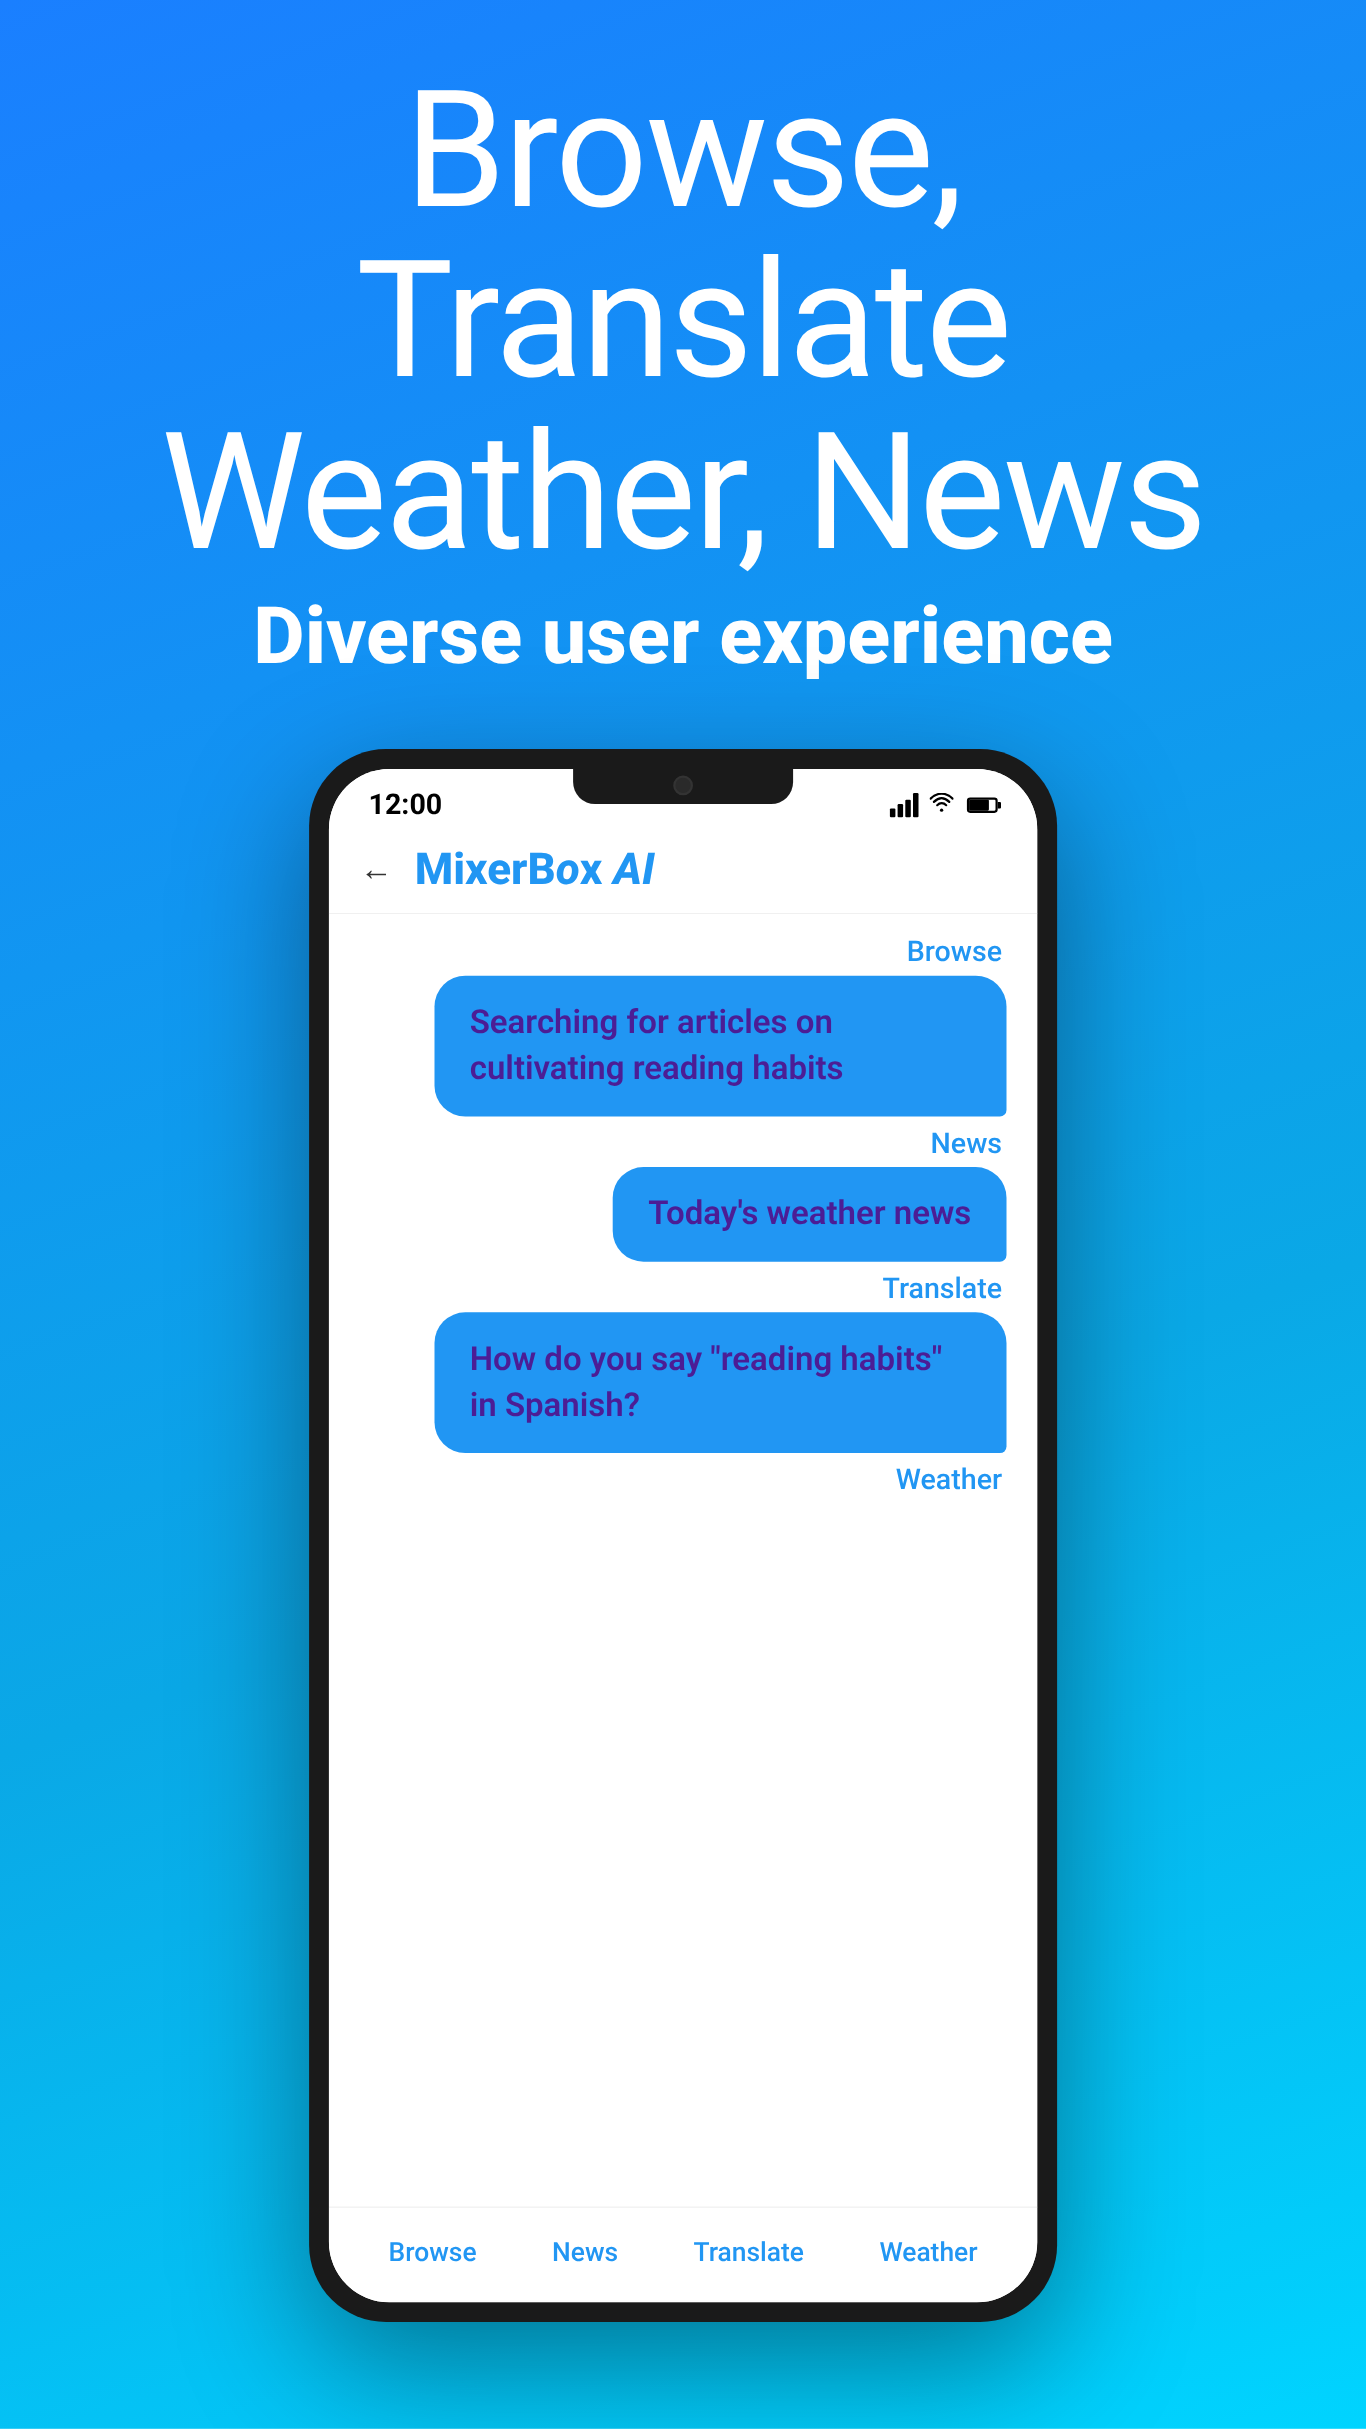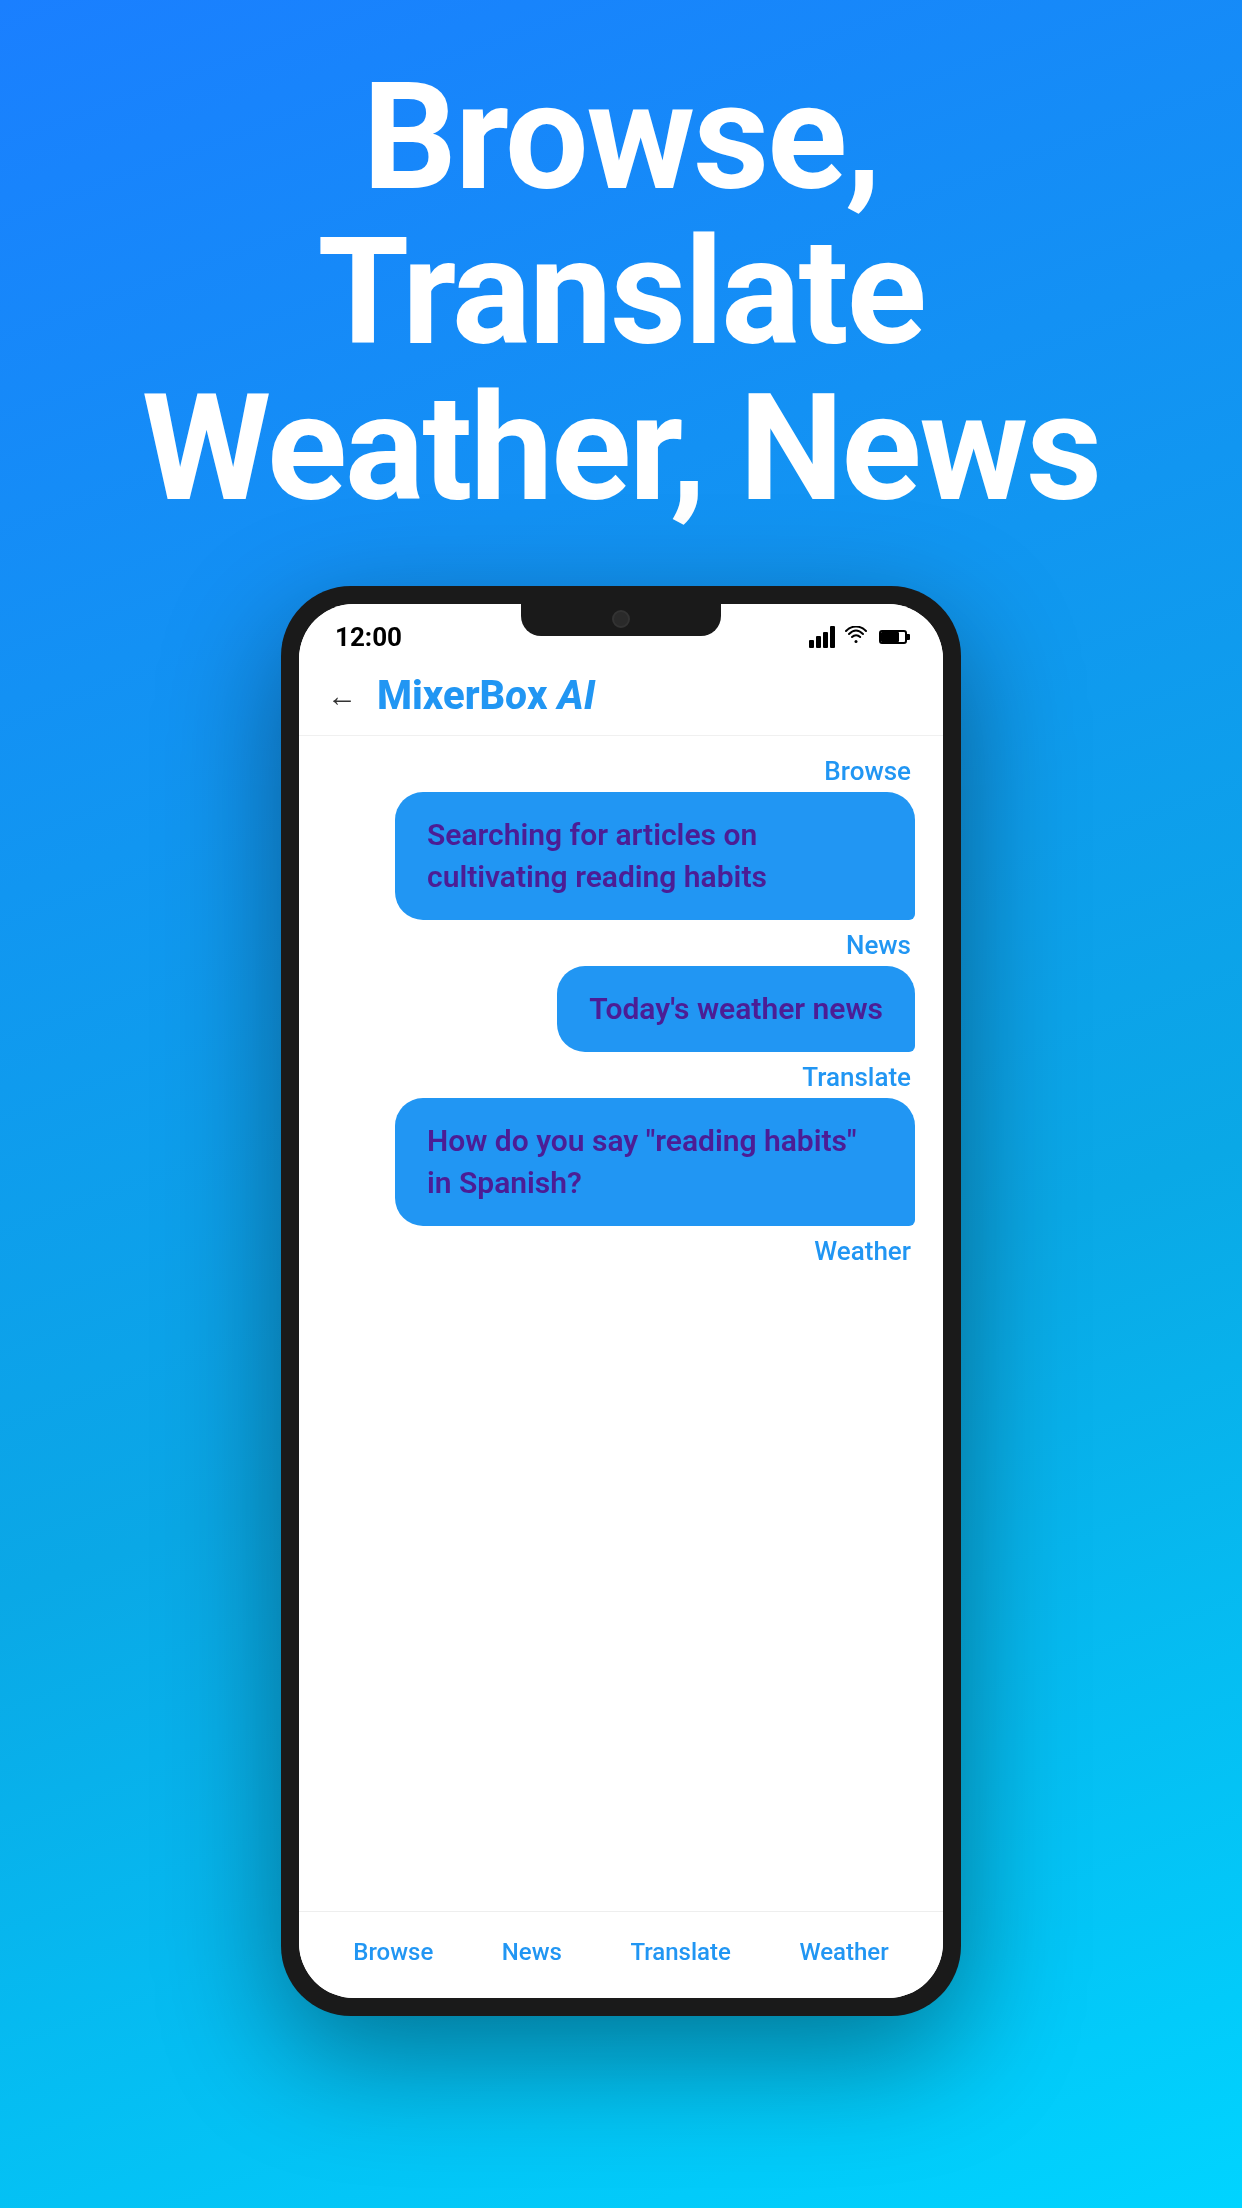--- a/index.html
+++ b/index.html
@@ -16,21 +16,21 @@
 
     
     .hero-section {
       text-align: center;
       padding: 60px 40px 30px;
       color: white;
     }
 
     .hero-title {
       font-size: 148px;
-      font-weight: 700;
+      font-weight: 400;
       line-height: 1.05;
       letter-spacing: -2px;
     }
 
     .hero-subtitle {
       font-size: 72px;
       font-weight: 800;
       margin-top: 10px;
     }
 
@@ -226,20 +226,21 @@
       color: #2196F3;
       font-weight: 500;
       padding: 8px 20px;
     }
   </style>
 </head>
 <body>
 
 <div class="hero-section">
   <div class="hero-title">Browse,<br>Translate<br>Weather, News</div>
+  <div class="hero-subtitle">Diverse user experience</div>
 </div>
 
 <div class="phone-container">
   <div class="phone">
     <div class="phone-notch"></div>
     <div class="phone-camera"></div>
 
     <div class="phone-screen">
 
       <div class="status-bar">

